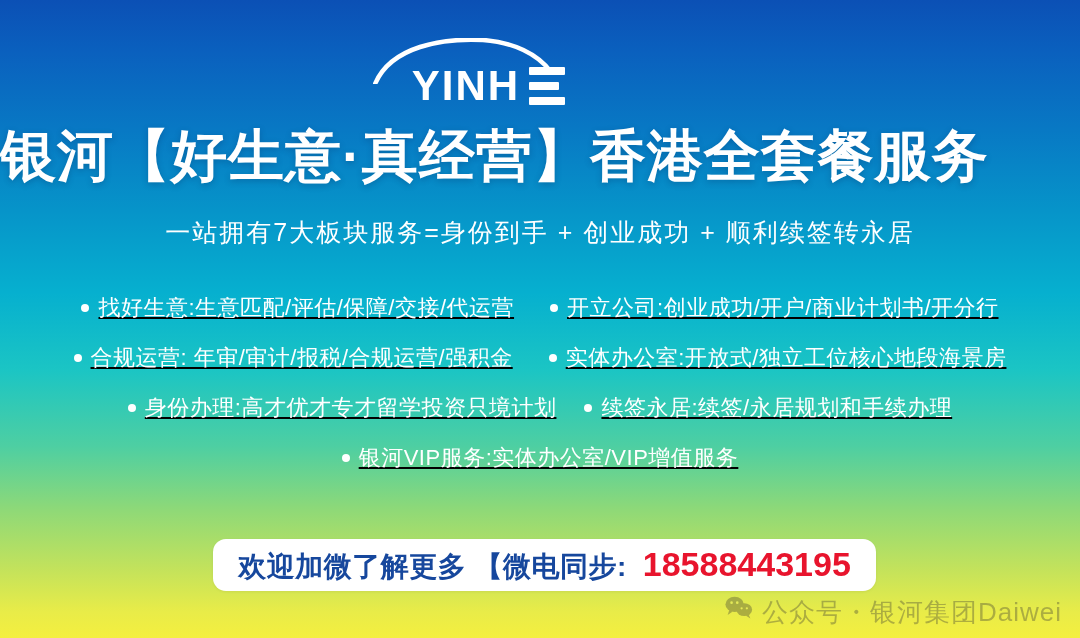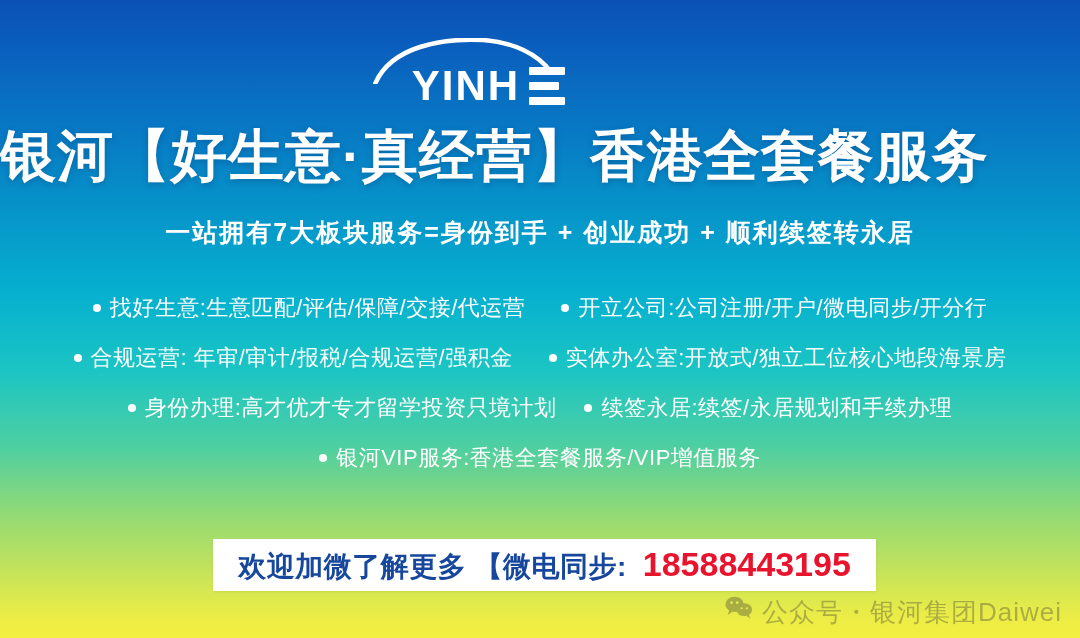--- a/index.html
+++ b/index.html
@@ -103,39 +103,40 @@
   }
 
   .subhead {
     position: absolute;
     top: 214px;
     left: 0;
     width: 1080px;
     text-align: center;
     color: #ffffff;
     font-size: 25px;
-    font-weight: 700;
+    font-weight: 400;
     letter-spacing: 2px;
     line-height: 36px;
     white-space: nowrap;
   }
 
   
   .bullets {
     position: absolute;
     top: 283px;
     left: 0;
     width: 1080px;
   }
   .brow {
     display: flex;
     justify-content: center;
     align-items: center;
     height: 50px;
     gap: 26px;
+    text-decoration: underline;
   }
   .bitem {
     display: flex;
     align-items: center;
     color: #ffffff;
     font-size: 22px;
     font-weight: 500;
     letter-spacing: 0.5px;
     white-space: nowrap;
   }
@@ -154,21 +155,21 @@
   .brow.r4 { justify-content: center; }
 
   
   .banner {
     position: absolute;
     left: 213px;
     top: 539px;
     width: 663px;
     height: 52px;
     background: #ffffff;
-    border-radius: 1px;
+    border-radius: 13px;
     display: flex;
     align-items: center;
     justify-content: center;
     box-shadow: 0 1px 3px rgba(0,0,0,0.06);
   }
   .banner-text {
     font-size: 28px;
     font-weight: 700;
     color: #16479d;
     letter-spacing: 0.5px;
@@ -232,21 +233,21 @@
 
   <div class="bullets">
 
     <div class="brow r1">
       <div class="bitem">
         <span class="dot"></span>
         <span>找好生意:生意匹配/评估/保障/交接/代运营</span>
       </div>
       <div class="bitem">
         <span class="dot"></span>
-        <span>开立公司:公司注册/开户/微电同步/开分行</span>
+        <span>开立公司:创业成功/开户/商业计划书/开分行</span>
       </div>
     </div>
 
     <div class="brow r2">
       <div class="bitem">
         <span class="dot"></span>
         <span>合规运营: 年审/审计/报税/合规运营/强积金</span>
       </div>
       <div class="bitem">
         <span class="dot"></span>
@@ -261,21 +262,21 @@
       </div>
       <div class="bitem">
         <span class="dot"></span>
         <span>续签永居:续签/永居规划和手续办理</span>
       </div>
     </div>
 
     <div class="brow r4">
       <div class="bitem">
         <span class="dot"></span>
-        <span>银河VIP服务:香港全套餐服务/VIP增值服务</span>
+        <span>银河VIP服务:实体办公室/VIP增值服务</span>
       </div>
     </div>
 
   </div>
 
   <div class="banner">
     <div class="banner-text">
       <span>欢迎加微了解更多 【微电同步:</span>
         <span class="banner-phone">18588443195</span>
     </div>

